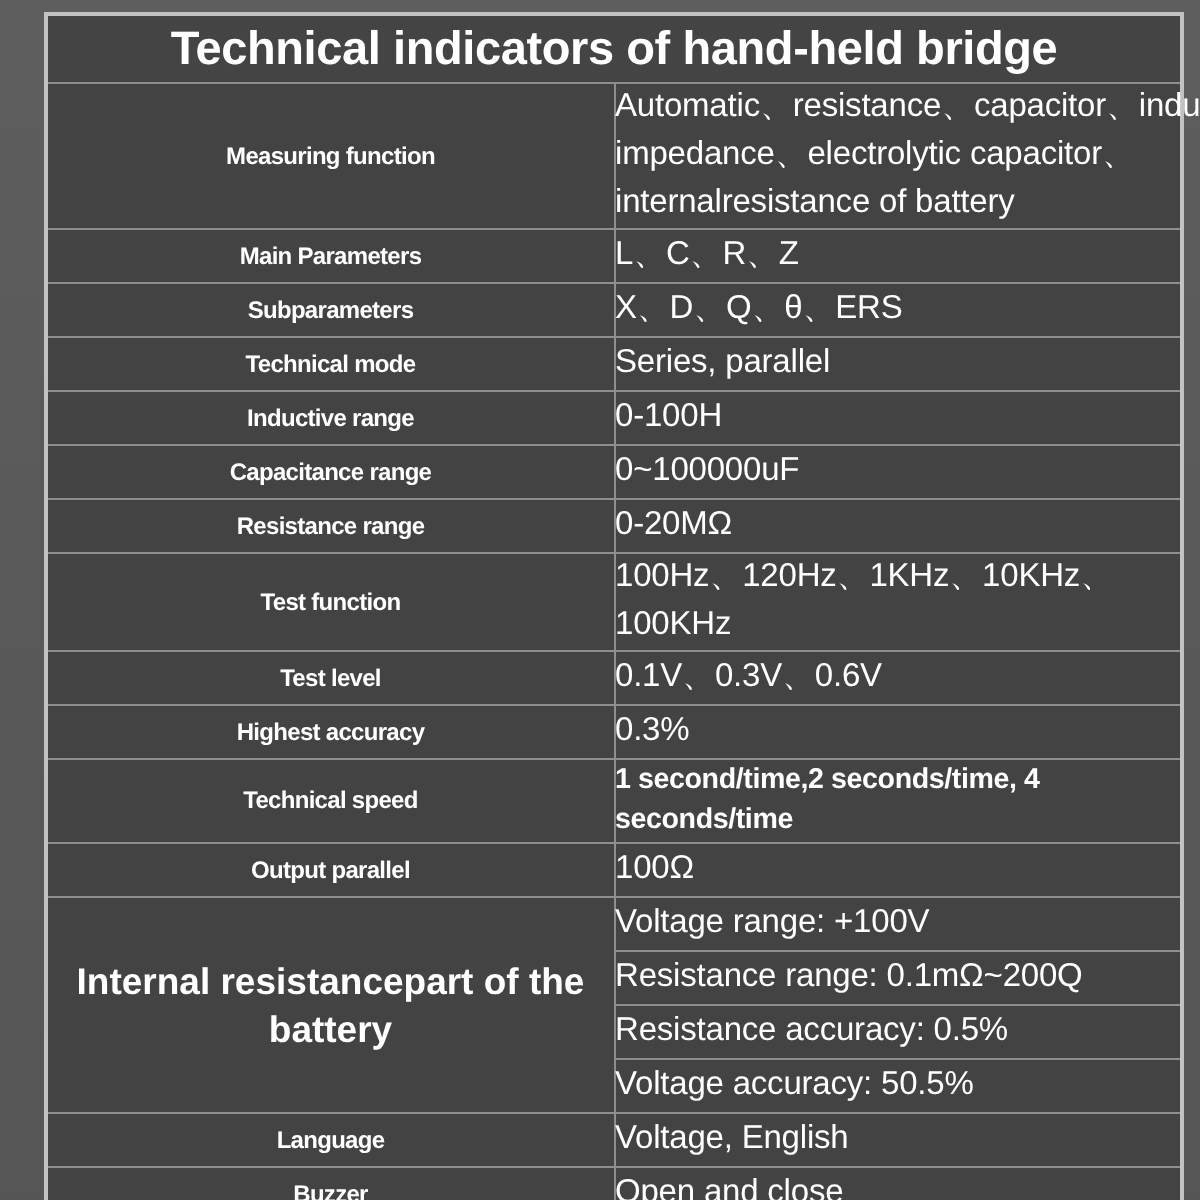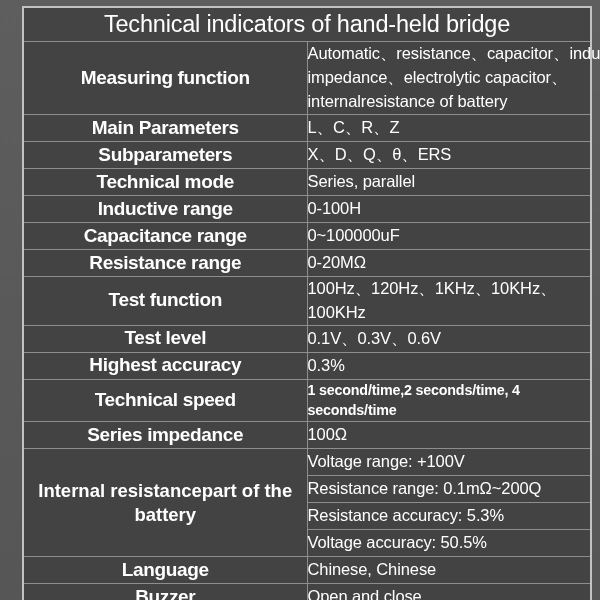--- a/index.html
+++ b/index.html
@@ -37,32 +37,32 @@
     border: 1px solid #8e8e8e;
     color: #ffffff;
     vertical-align: middle;
     padding: 0;
   }
 
   
   .title-cell {
     text-align: center;
     font-size: 23.5px;
-    font-weight: normal;
+    font-weight: bold;
     letter-spacing: -0.2px;
     height: 33px;
     padding-bottom: 2px;
     background: #444444;
   }
 
   
   .label-cell {
     width: 186px;
     text-align: center;
-    font-size: 19px;
+    font-size: 12px;
     font-weight: bold;
     letter-spacing: -0.35px;
     padding: 2px 2px;
     line-height: 1.18;
   }
   .label-cell.light {
     font-weight: bold;
     font-size: 18.5px;
     letter-spacing: 0;
     line-height: 1.28;
@@ -157,45 +157,45 @@
         <td class="label-cell">Highest accuracy</td>
         <td class="value-cell">0.3%</td>
       </tr>
 
       <tr class="row-std">
         <td class="label-cell">Technical speed</td>
         <td class="value-cell small">1 second/time,2 seconds/time, 4 seconds/time</td>
       </tr>
 
       <tr class="row-std">
-        <td class="label-cell">Series impedance</td>
+        <td class="label-cell">Output parallel</td>
         <td class="value-cell">100Ω</td>
       </tr>
 
       <tr class="row-std">
         <td class="label-cell light" rowspan="4">
           <span class="ln">Internal</span>
           <span class="ln">resistancepart</span>
           <span class="ln">of the battery</span>
         </td>
         <td class="value-cell">Voltage range: +100V</td>
       </tr>
       <tr class="row-std">
         <td class="value-cell">Resistance range: 0.1mΩ~200Q</td>
       </tr>
       <tr class="row-std">
-        <td class="value-cell">Resistance accuracy: 5.3%</td>
+        <td class="value-cell">Resistance accuracy: 0.5%</td>
       </tr>
       <tr class="row-std">
         <td class="value-cell">Voltage accuracy: 50.5%</td>
       </tr>
 
       <tr class="row-std">
         <td class="label-cell">Language</td>
-        <td class="value-cell">Chinese, Chinese</td>
+        <td class="value-cell">Voltage, English</td>
       </tr>
 
       <tr class="row-std">
         <td class="label-cell">Buzzer</td>
         <td class="value-cell">Open and close</td>
       </tr>
 
     </tbody>
   </table>
 </div>

